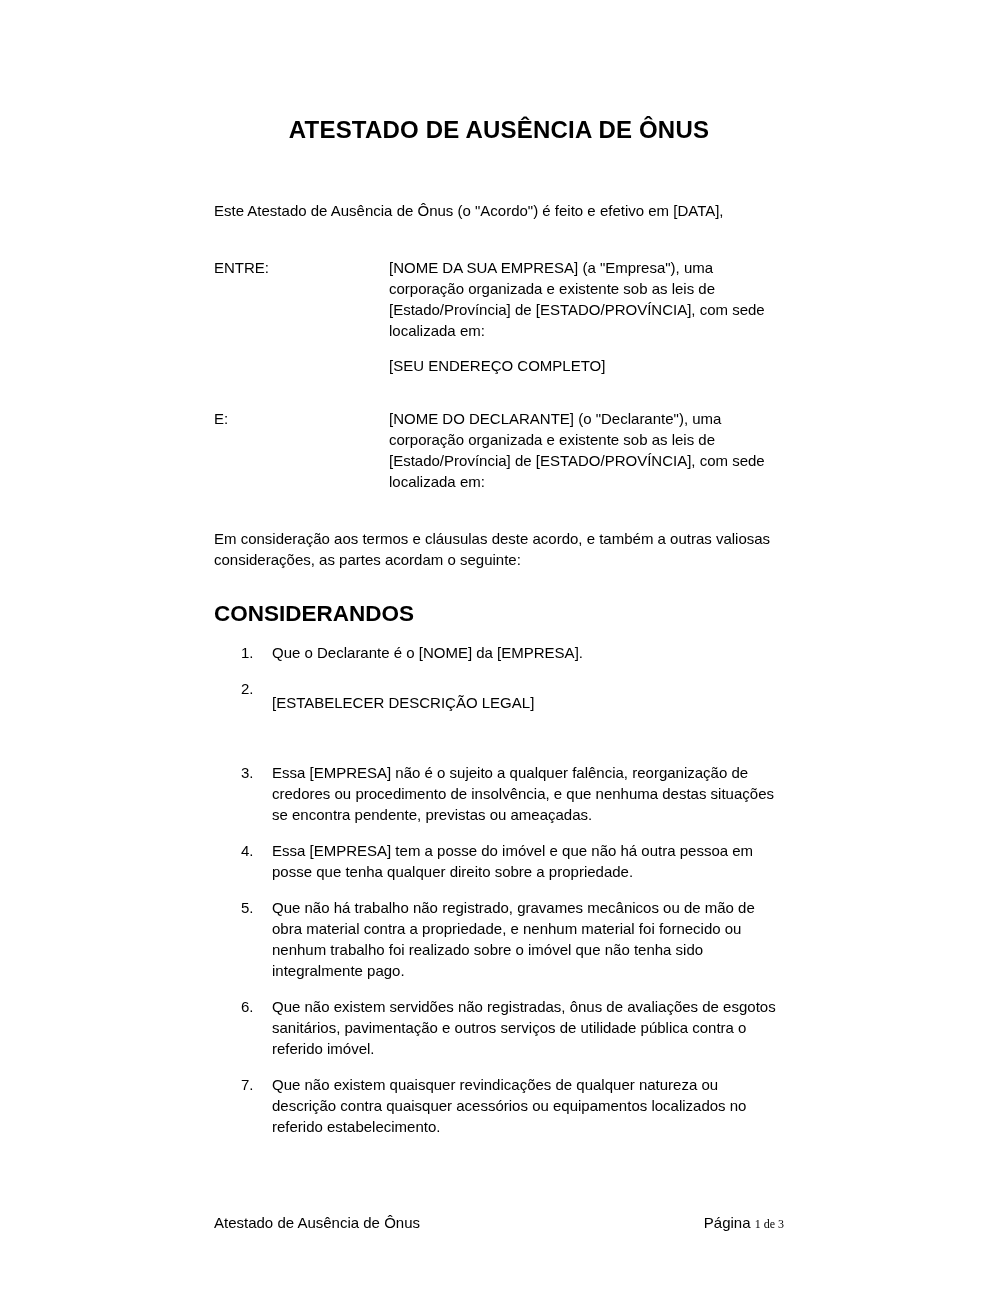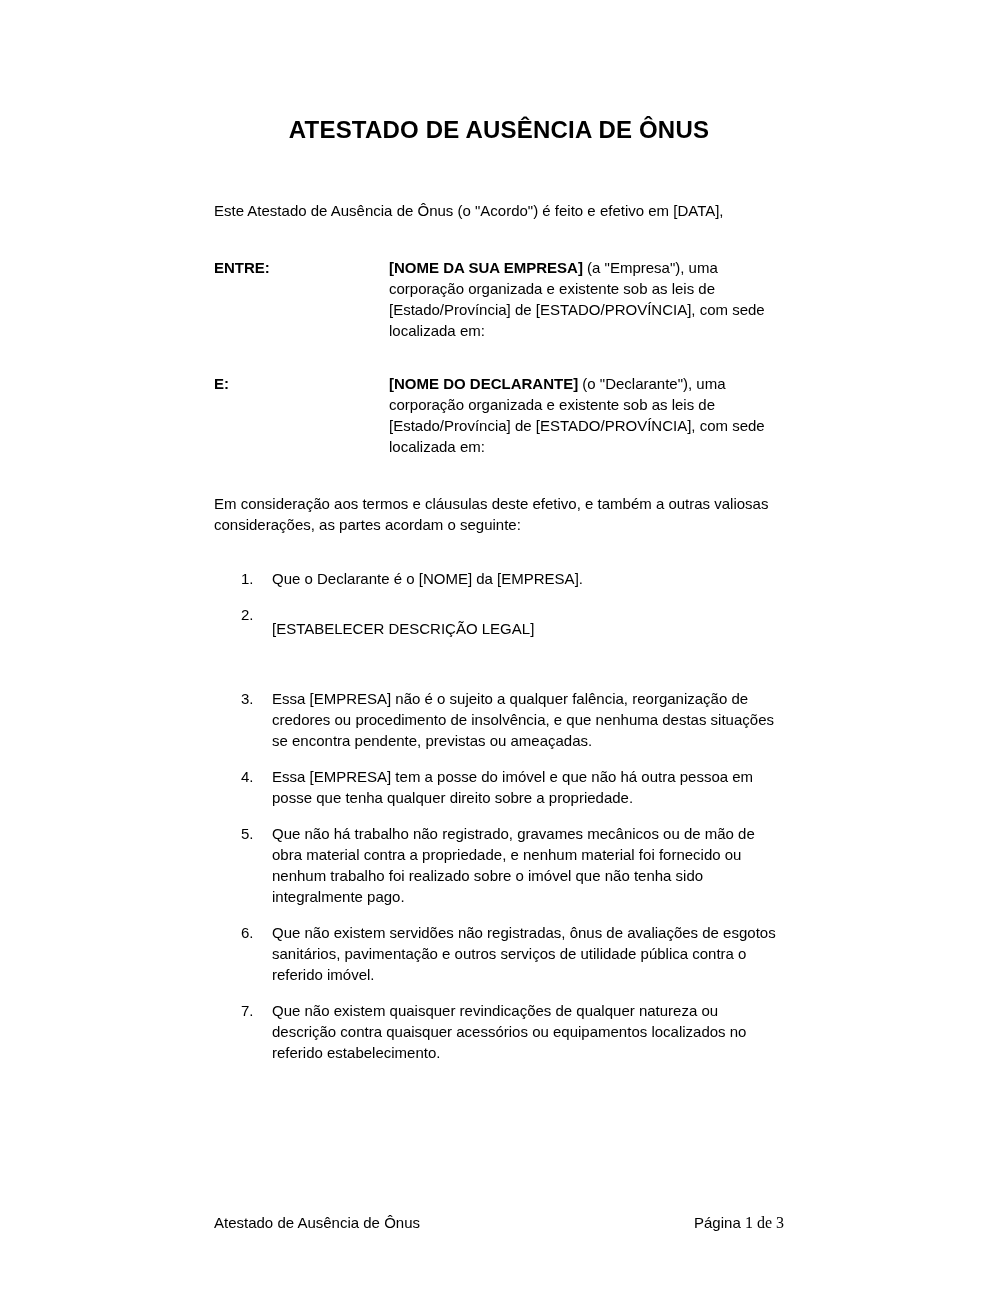--- a/index.html
+++ b/index.html
@@ -30,26 +30,26 @@
   .intro {
     margin-bottom: 36px;
   }
   .party {
     display: flex;
     align-items: flex-start;
     margin-bottom: 32px;
   }
   .party-label {
     flex: 0 0 175px;
-    font-weight: bold;
+    font-weight: normal;
   }
   .party-body {
     flex: 1 1 auto;
   }
-  .party-name { font-weight: bold; }
+  .party-name { font-weight: normal; }
   .party-address {
     margin-top: 14px;
   }
   .consideration {
     margin-top: 36px;
     margin-bottom: 33px;
   }
   .section-heading {
     font-weight: bold;
     margin-bottom: 18px;
@@ -79,49 +79,51 @@
     left: 118px;
     right: 120px;
     top: 1212px;
     display: flex;
     justify-content: space-between;
     align-items: baseline;
   }
   .footer-right { text-align: right; }
   .page-nums {
     font-family: "Liberation Serif", serif;
-    font-size: 16px;
+    font-size: 12px;
   }
 </style>
 </head>
 <body>
 
 <div class="page">
   <div class="content">
 
     <h1 class="doc-title">ATESTADO DE AUSÊNCIA DE ÔNUS</h1>
 
     <p class="intro">Este Atestado de Ausência de Ônus (o "Acordo") é feito e efetivo em [DATA],</p>
 
     <div class="party">
       <div class="party-label">ENTRE:</div>
       <div class="party-body">
         <p><span class="party-name">[NOME DA SUA EMPRESA]</span><span> (a "Empresa"), uma corporação organizada e existente sob as leis de [Estado/Província] de [ESTADO/PROVÍNCIA], com sede localizada em:</span></p>
+        <p class="party-address">[SEU ENDEREÇO COMPLETO]</p>
       </div>
     </div>
 
     <div class="party">
       <div class="party-label">E:</div>
       <div class="party-body">
         <p><span class="party-name">[NOME DO DECLARANTE]</span><span> (o "Declarante"), uma corporação organizada e existente sob as leis de [Estado/Província] de [ESTADO/PROVÍNCIA], com sede localizada em:</span></p>
       </div>
     </div>
 
-    <p class="consideration">Em consideração aos termos e cláusulas deste efetivo, e também a outras valiosas considerações, as partes acordam o seguinte:</p>
+    <p class="consideration">Em consideração aos termos e cláusulas deste acordo, e também a outras valiosas considerações, as partes acordam o seguinte:</p>
 
+    <h2 class="section-heading">CONSIDERANDOS</h2>
 
     <div class="clauses">
 
       <div class="clause">
         <div class="clause-number">1.</div>
         <div class="clause-text">Que o Declarante é o [NOME] da [EMPRESA].</div>
       </div>
 
       <div class="clause">
         <div class="clause-number">2.</div>

